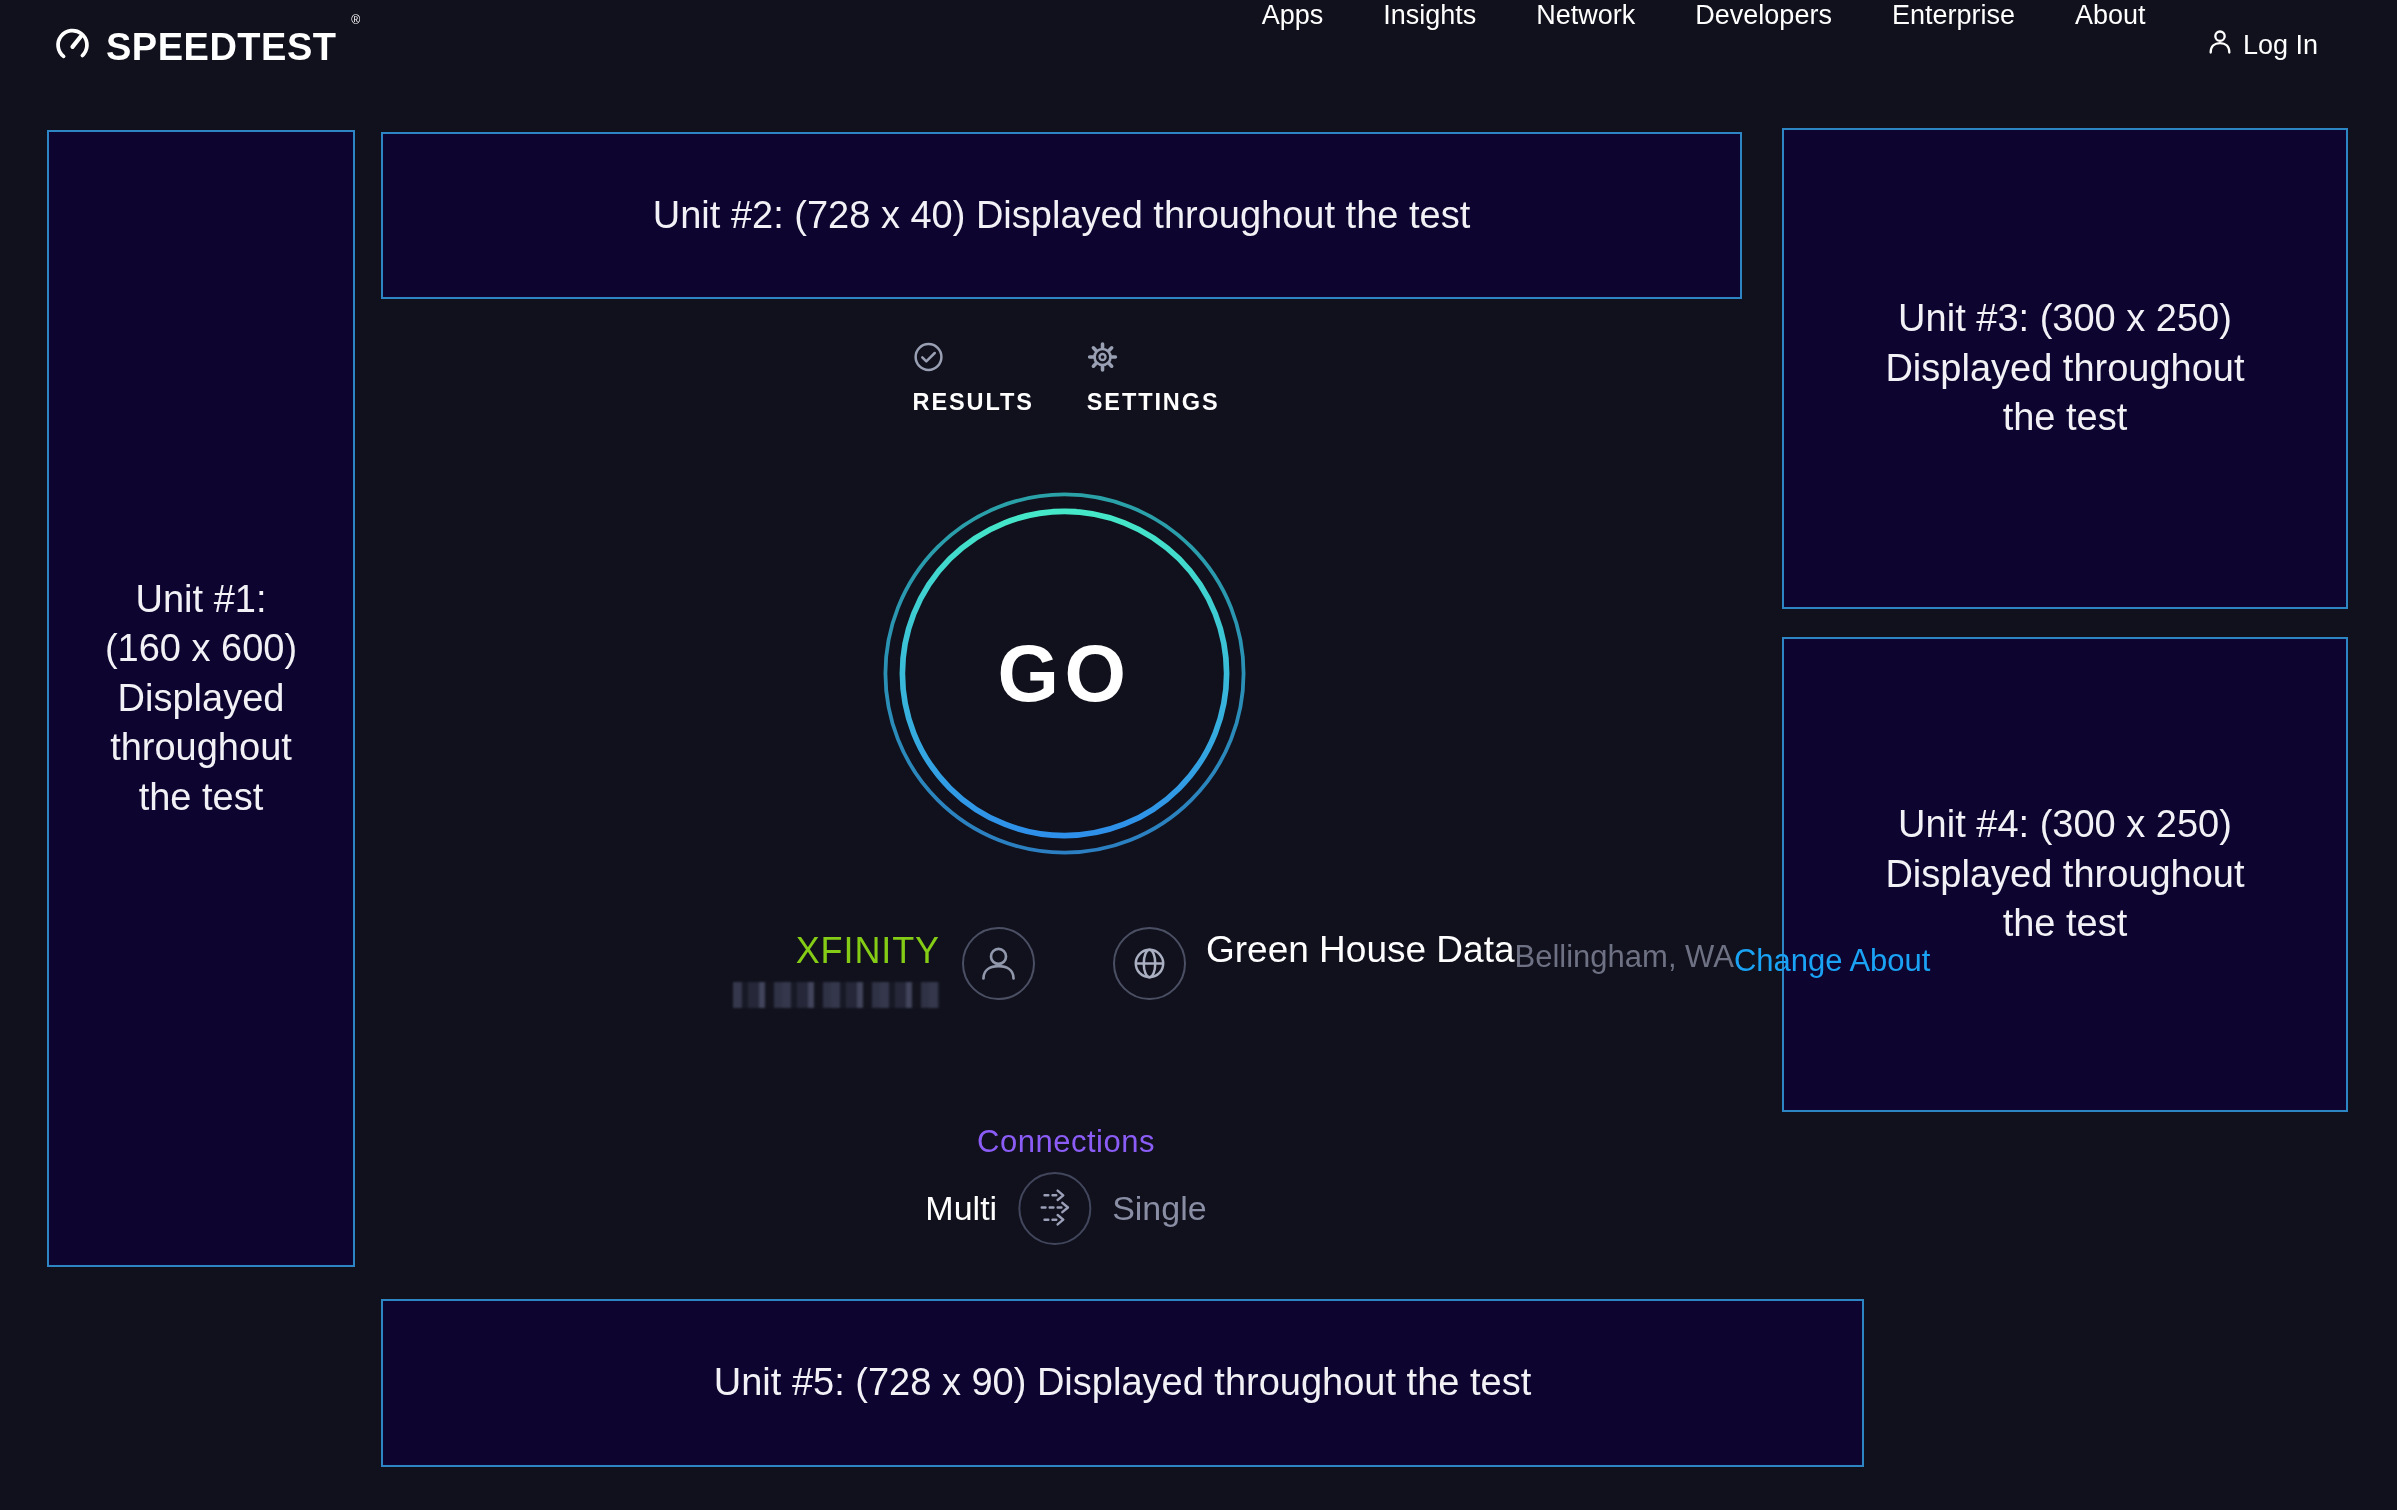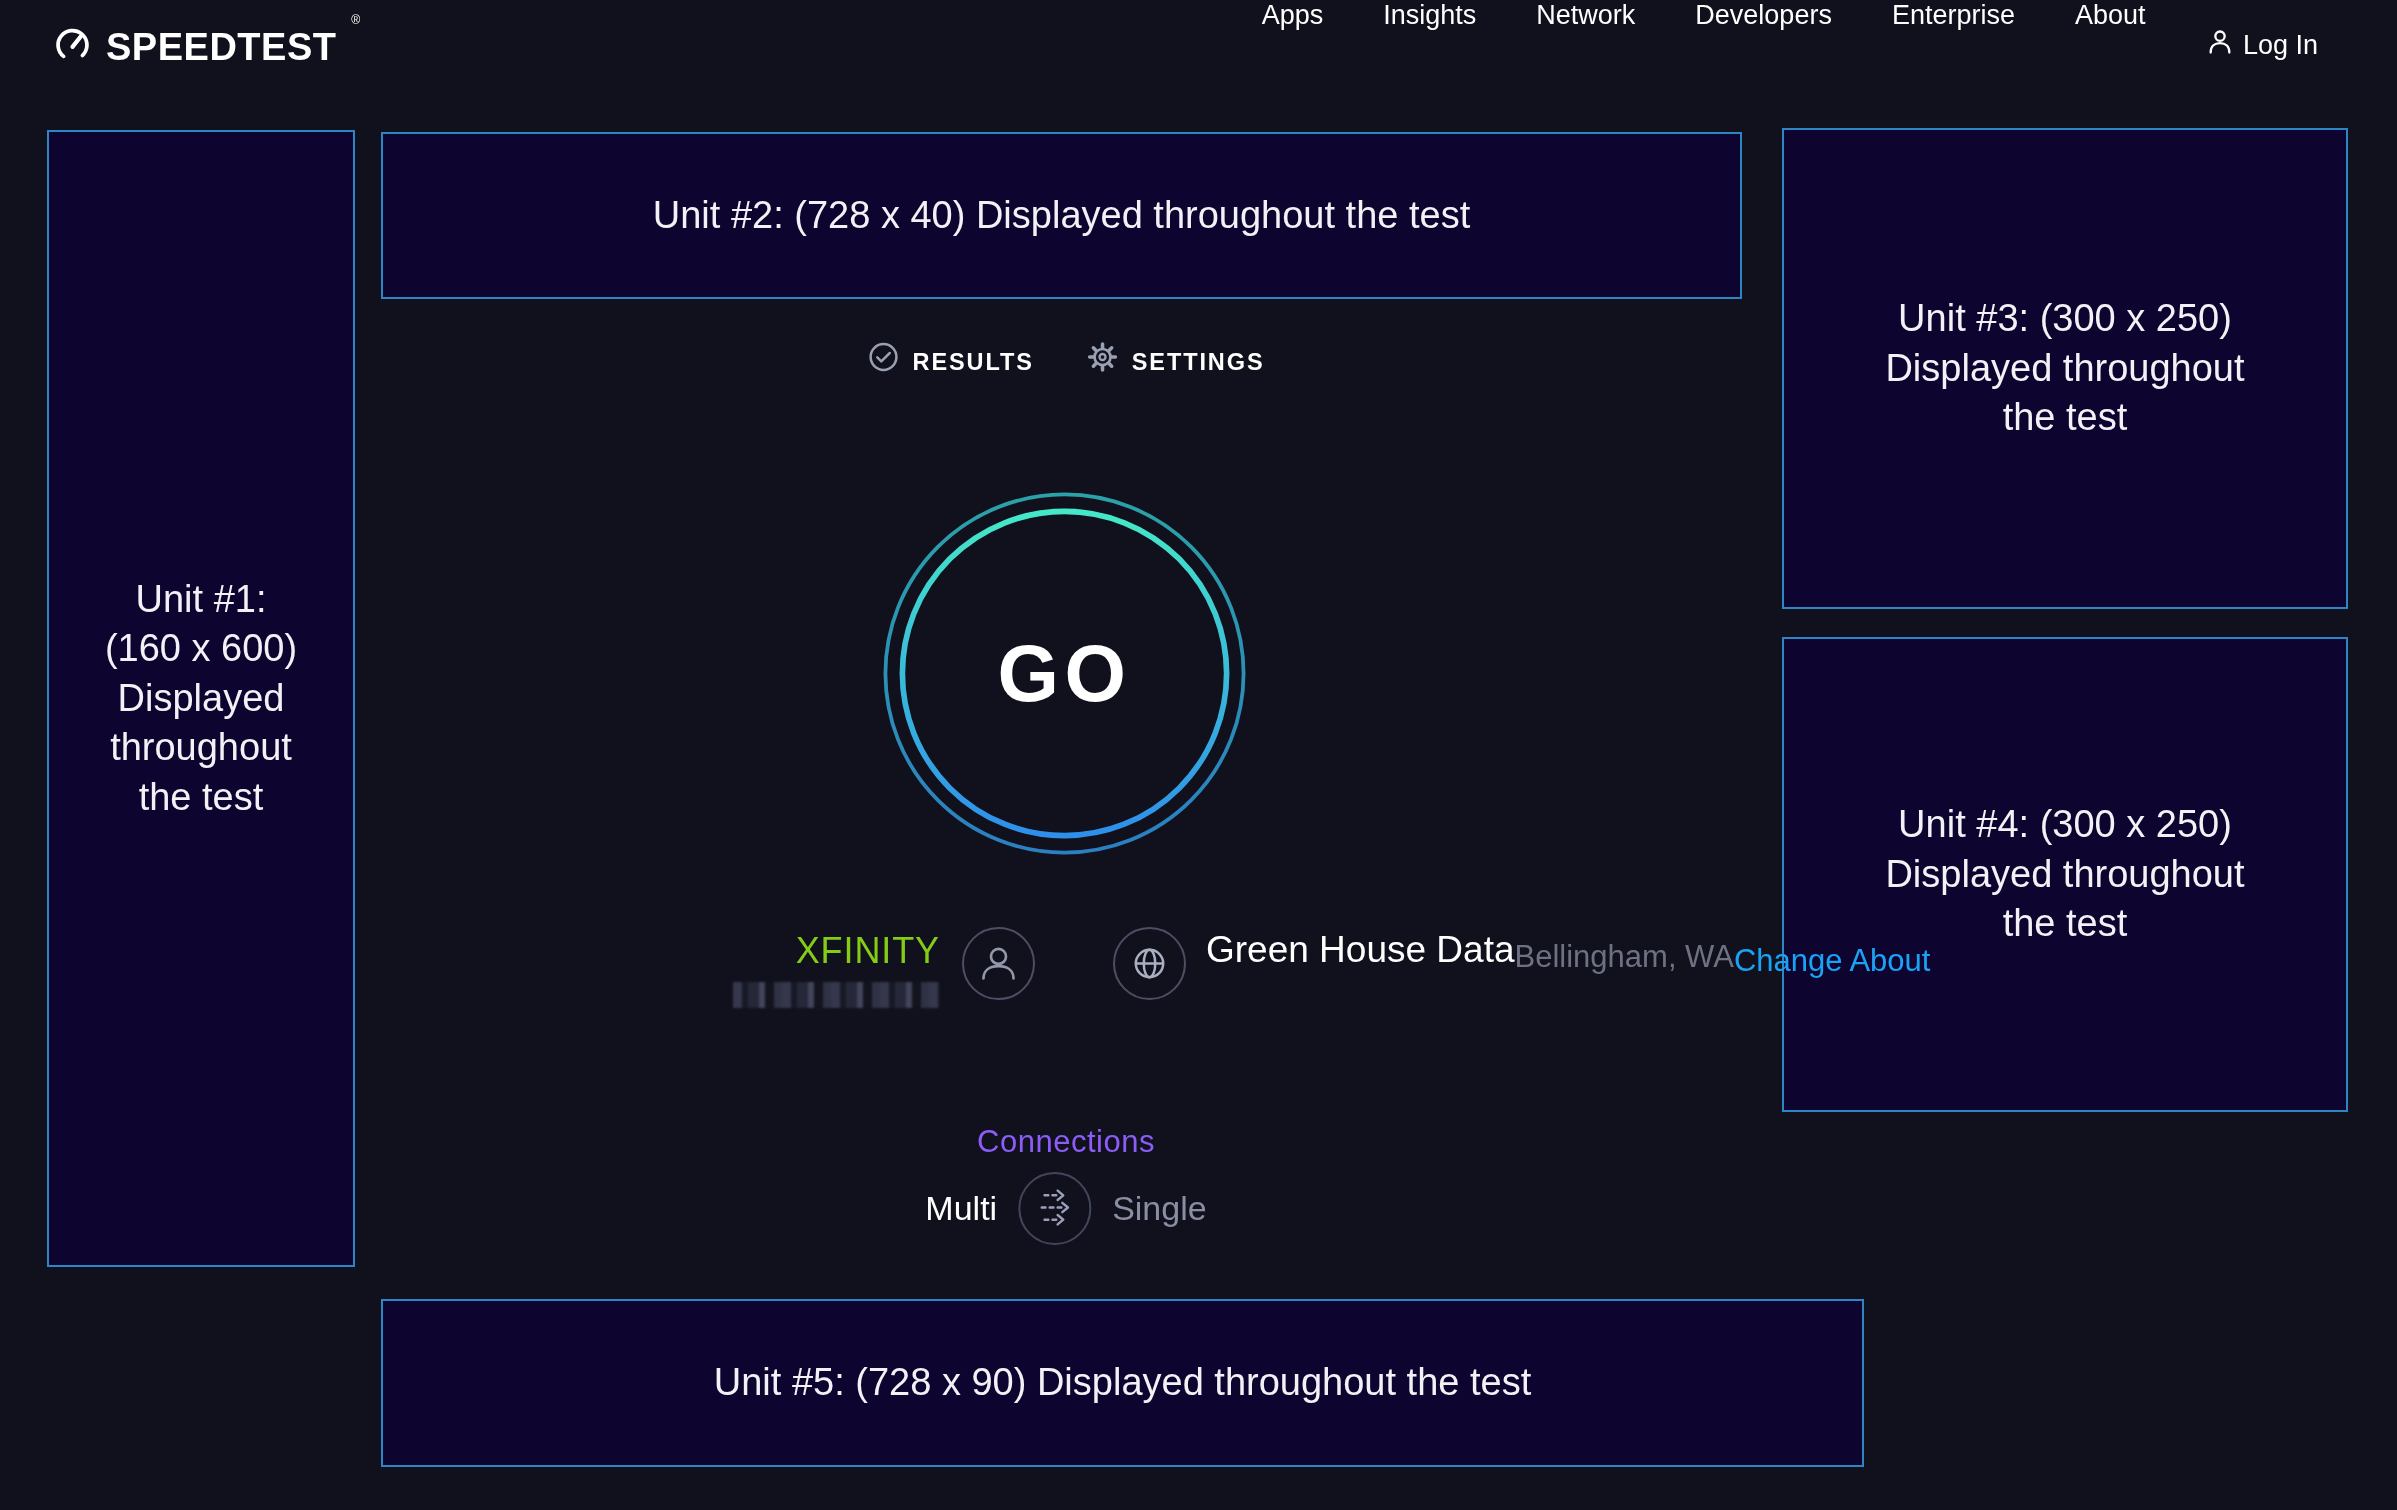--- a/index.html
+++ b/index.html
@@ -26,21 +26,21 @@
   }
   .ad-lines span{display:block;}
   #unit1{left:47px;top:130px;width:308px;height:1137px;}
   #unit2{left:381px;top:132px;width:1361px;height:167px;}
   #unit3{left:1782px;top:128px;width:566px;height:481px;}
   #unit4{left:1782px;top:637px;width:566px;height:475px;}
   #unit5{left:381px;top:1299px;width:1483px;height:168px;}
 
   
   .tabs{position:absolute;left:1066px;top:341px;transform:translateX(-50%);display:flex;gap:53px;}
-  .tab{display:flex;align-items:flex-end;gap:13px;cursor:pointer;}
+  .tab{display:flex;align-items:flex-start;gap:13px;cursor:pointer;flex-direction:column;}
   .tab-label{color:#ffffff;font-size:23.5px;font-weight:bold;letter-spacing:1.9px;}
 
   
   .go{position:absolute;left:876px;top:485px;width:377px;height:377px;cursor:pointer;}
   .go svg{position:absolute;left:0;top:0;}
   .go-label{
     position:absolute;left:0;top:0;width:377px;height:377px;
     display:flex;align-items:center;justify-content:center;
     color:#ffffff;font-size:79px;font-weight:bold;letter-spacing:5.6px;
   }

